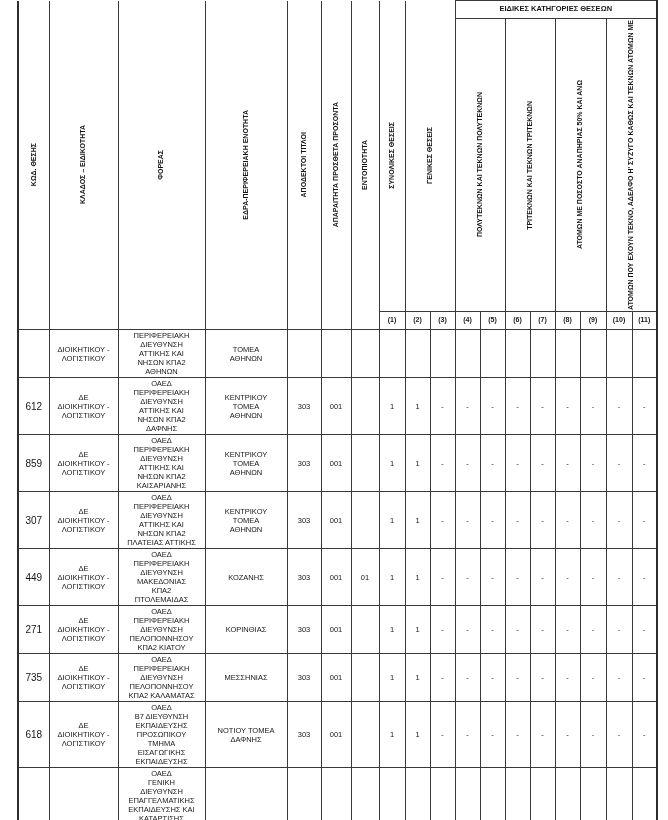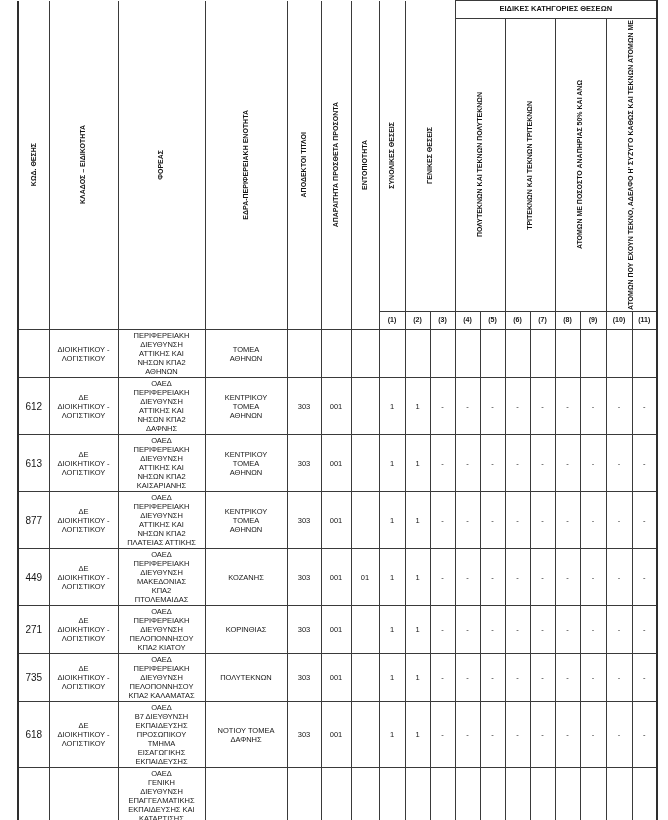--- a/index.html
+++ b/index.html
@@ -188,21 +188,21 @@
           <td>-</td>
           <td>-</td>
           <td>-</td>
           <td>-</td>
           <td>-</td>
           <td>-</td>
           <td>-</td>
           <td>-</td>
         </tr>
         <tr>
-          <td class="c-kod">613</td>
+          <td class="c-kod">859</td>
           <td>ΔΕ
 ΔΙΟΙΚΗΤΙΚΟΥ -
 ΛΟΓΙΣΤΙΚΟΥ</td>
           <td>ΟΑΕΔ
 ΠΕΡΙΦΕΡΕΙΑΚΗ
 ΔΙΕΥΘΥΝΣΗ
 ΑΤΤΙΚΗΣ ΚΑΙ
 ΝΗΣΩΝ  ΚΠΑ2
 ΚΑΙΣΑΡΙΑΝΗΣ</td>
           <td>ΚΕΝΤΡΙΚΟΥ
@@ -217,21 +217,21 @@
           <td>-</td>
           <td>-</td>
           <td>-</td>
           <td>-</td>
           <td>-</td>
           <td>-</td>
           <td>-</td>
           <td>-</td>
         </tr>
         <tr>
-          <td class="c-kod">877</td>
+          <td class="c-kod">307</td>
           <td>ΔΕ
 ΔΙΟΙΚΗΤΙΚΟΥ -
 ΛΟΓΙΣΤΙΚΟΥ</td>
           <td>ΟΑΕΔ
 ΠΕΡΙΦΕΡΕΙΑΚΗ
 ΔΙΕΥΘΥΝΣΗ
 ΑΤΤΙΚΗΣ ΚΑΙ
 ΝΗΣΩΝ  ΚΠΑ2
 ΠΛΑΤΕΙΑΣ ΑΤΤΙΚΗΣ</td>
           <td>ΚΕΝΤΡΙΚΟΥ
@@ -308,21 +308,21 @@
         <tr>
           <td class="c-kod">735</td>
           <td>ΔΕ
 ΔΙΟΙΚΗΤΙΚΟΥ -
 ΛΟΓΙΣΤΙΚΟΥ</td>
           <td>ΟΑΕΔ
 ΠΕΡΙΦΕΡΕΙΑΚΗ
 ΔΙΕΥΘΥΝΣΗ
 ΠΕΛΟΠΟΝΝΗΣΟΥ
 ΚΠΑ2 ΚΑΛΑΜΑΤΑΣ</td>
-          <td>ΠΟΛΥΤΕΚΝΩΝ</td>
+          <td>ΜΕΣΣΗΝΙΑΣ</td>
           <td>303</td>
           <td>001</td>
           <td></td>
           <td>1</td>
           <td>1</td>
           <td>-</td>
           <td>-</td>
           <td>-</td>
           <td>-</td>
           <td>-</td>

